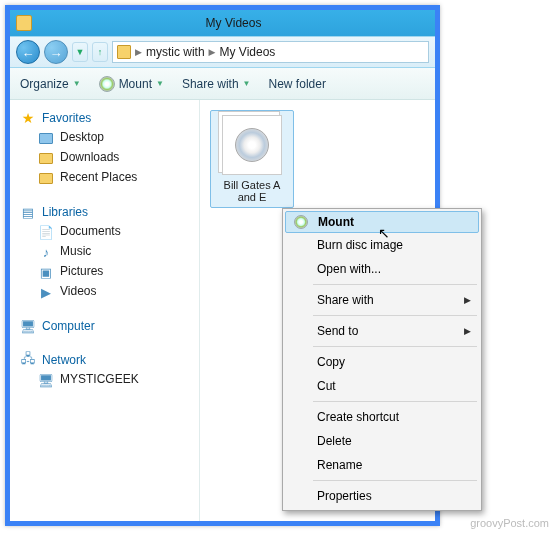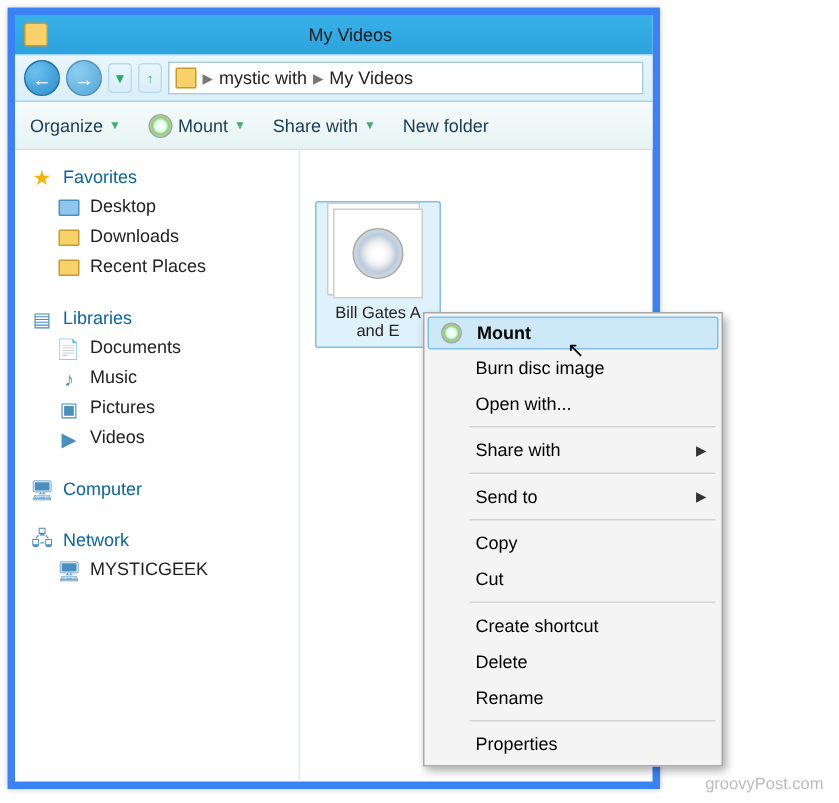--- a/index.html
+++ b/index.html
@@ -22,21 +22,21 @@
 .sidebar { width: 190px; border-right: 1px solid #e0ecec; padding: 8px 6px; font-size: 12px; color: #222; overflow: hidden; }
 .sb-group { margin-bottom: 14px; }
 .sb-head { display: flex; align-items: center; gap: 6px; padding: 2px 4px; color: #0a64a4; font-size: 12px; }
 .sb-item { display: flex; align-items: flex-start; gap: 6px; padding: 2px 4px 2px 22px; cursor: default; }
 .sb-ico { width: 16px; height: 16px; flex: none; display: inline-flex; align-items: center; justify-content: center; }
 .star { color: #f5b301; font-size: 14px; }
 .folder-i { width: 14px; height: 11px; background: #f7d26b; border: 1px solid #c89a2a; border-radius: 1px; }
 .blue-i { width: 14px; height: 11px; background: #8fc6ec; border: 1px solid #4b8fbf; border-radius: 1px; }
 .lib-i { color: #4b8fbf; font-size: 13px; }
 .content { flex: 1; padding: 10px; position: relative; }
-.file { width: 84px; text-align: center; font-size: 11px; color: #222; padding: 4px; border: 1px solid #7fbfe8; background: #dff1fb; border-radius: 2px; margin-top: 24px; }
+.file { width: 84px; text-align: center; font-size: 11px; color: #222; padding: 4px; border: 1px solid #7fbfe8; background: #dff1fb; border-radius: 2px; }
 .file .thumb { width: 60px; height: 60px; margin: 0 auto 4px; background: #fff; border: 1px solid #ccc; box-shadow: -3px -3px 0 #fff, -3px -3px 0 1px #ccc; display: flex; align-items: center; justify-content: center; }
 .file .thumb .disc { width: 34px; height: 34px; border-radius: 50%; background: radial-gradient(circle,#fff 15%, #eee 35%, #bcd 55%, #ddd 80%); border: 1px solid #aaa; }
 .ctxmenu { position: absolute; left: 282px; top: 208px; width: 200px; background: #f4f4f4; border: 1px solid #a9a9a9; box-shadow: 2px 3px 6px rgba(0,0,0,0.35); font-size: 12px; padding: 2px; }
 .ctxmenu .row { display: flex; align-items: center; height: 24px; padding: 0 20px 0 6px; gap: 8px; cursor: default; position: relative; }
 .ctxmenu .row .ico { width: 18px; display: flex; justify-content: center; }
 .ctxmenu .row.hover { background: #cde8f6; border: 1px solid #7fbfe8; height: 22px; border-radius: 2px; }
 .ctxmenu .row.hover .lbl { font-weight: 700; }
 .ctxmenu .row .arrow { position: absolute; right: 8px; font-size: 9px; color: #333; }
 .ctxmenu .sep { height: 1px; background: #d4d4d4; margin: 3px 2px 3px 28px; }
 .watermark { position: absolute; right: 10px; bottom: 6px; font-size: 11px; color: #bbb; }

